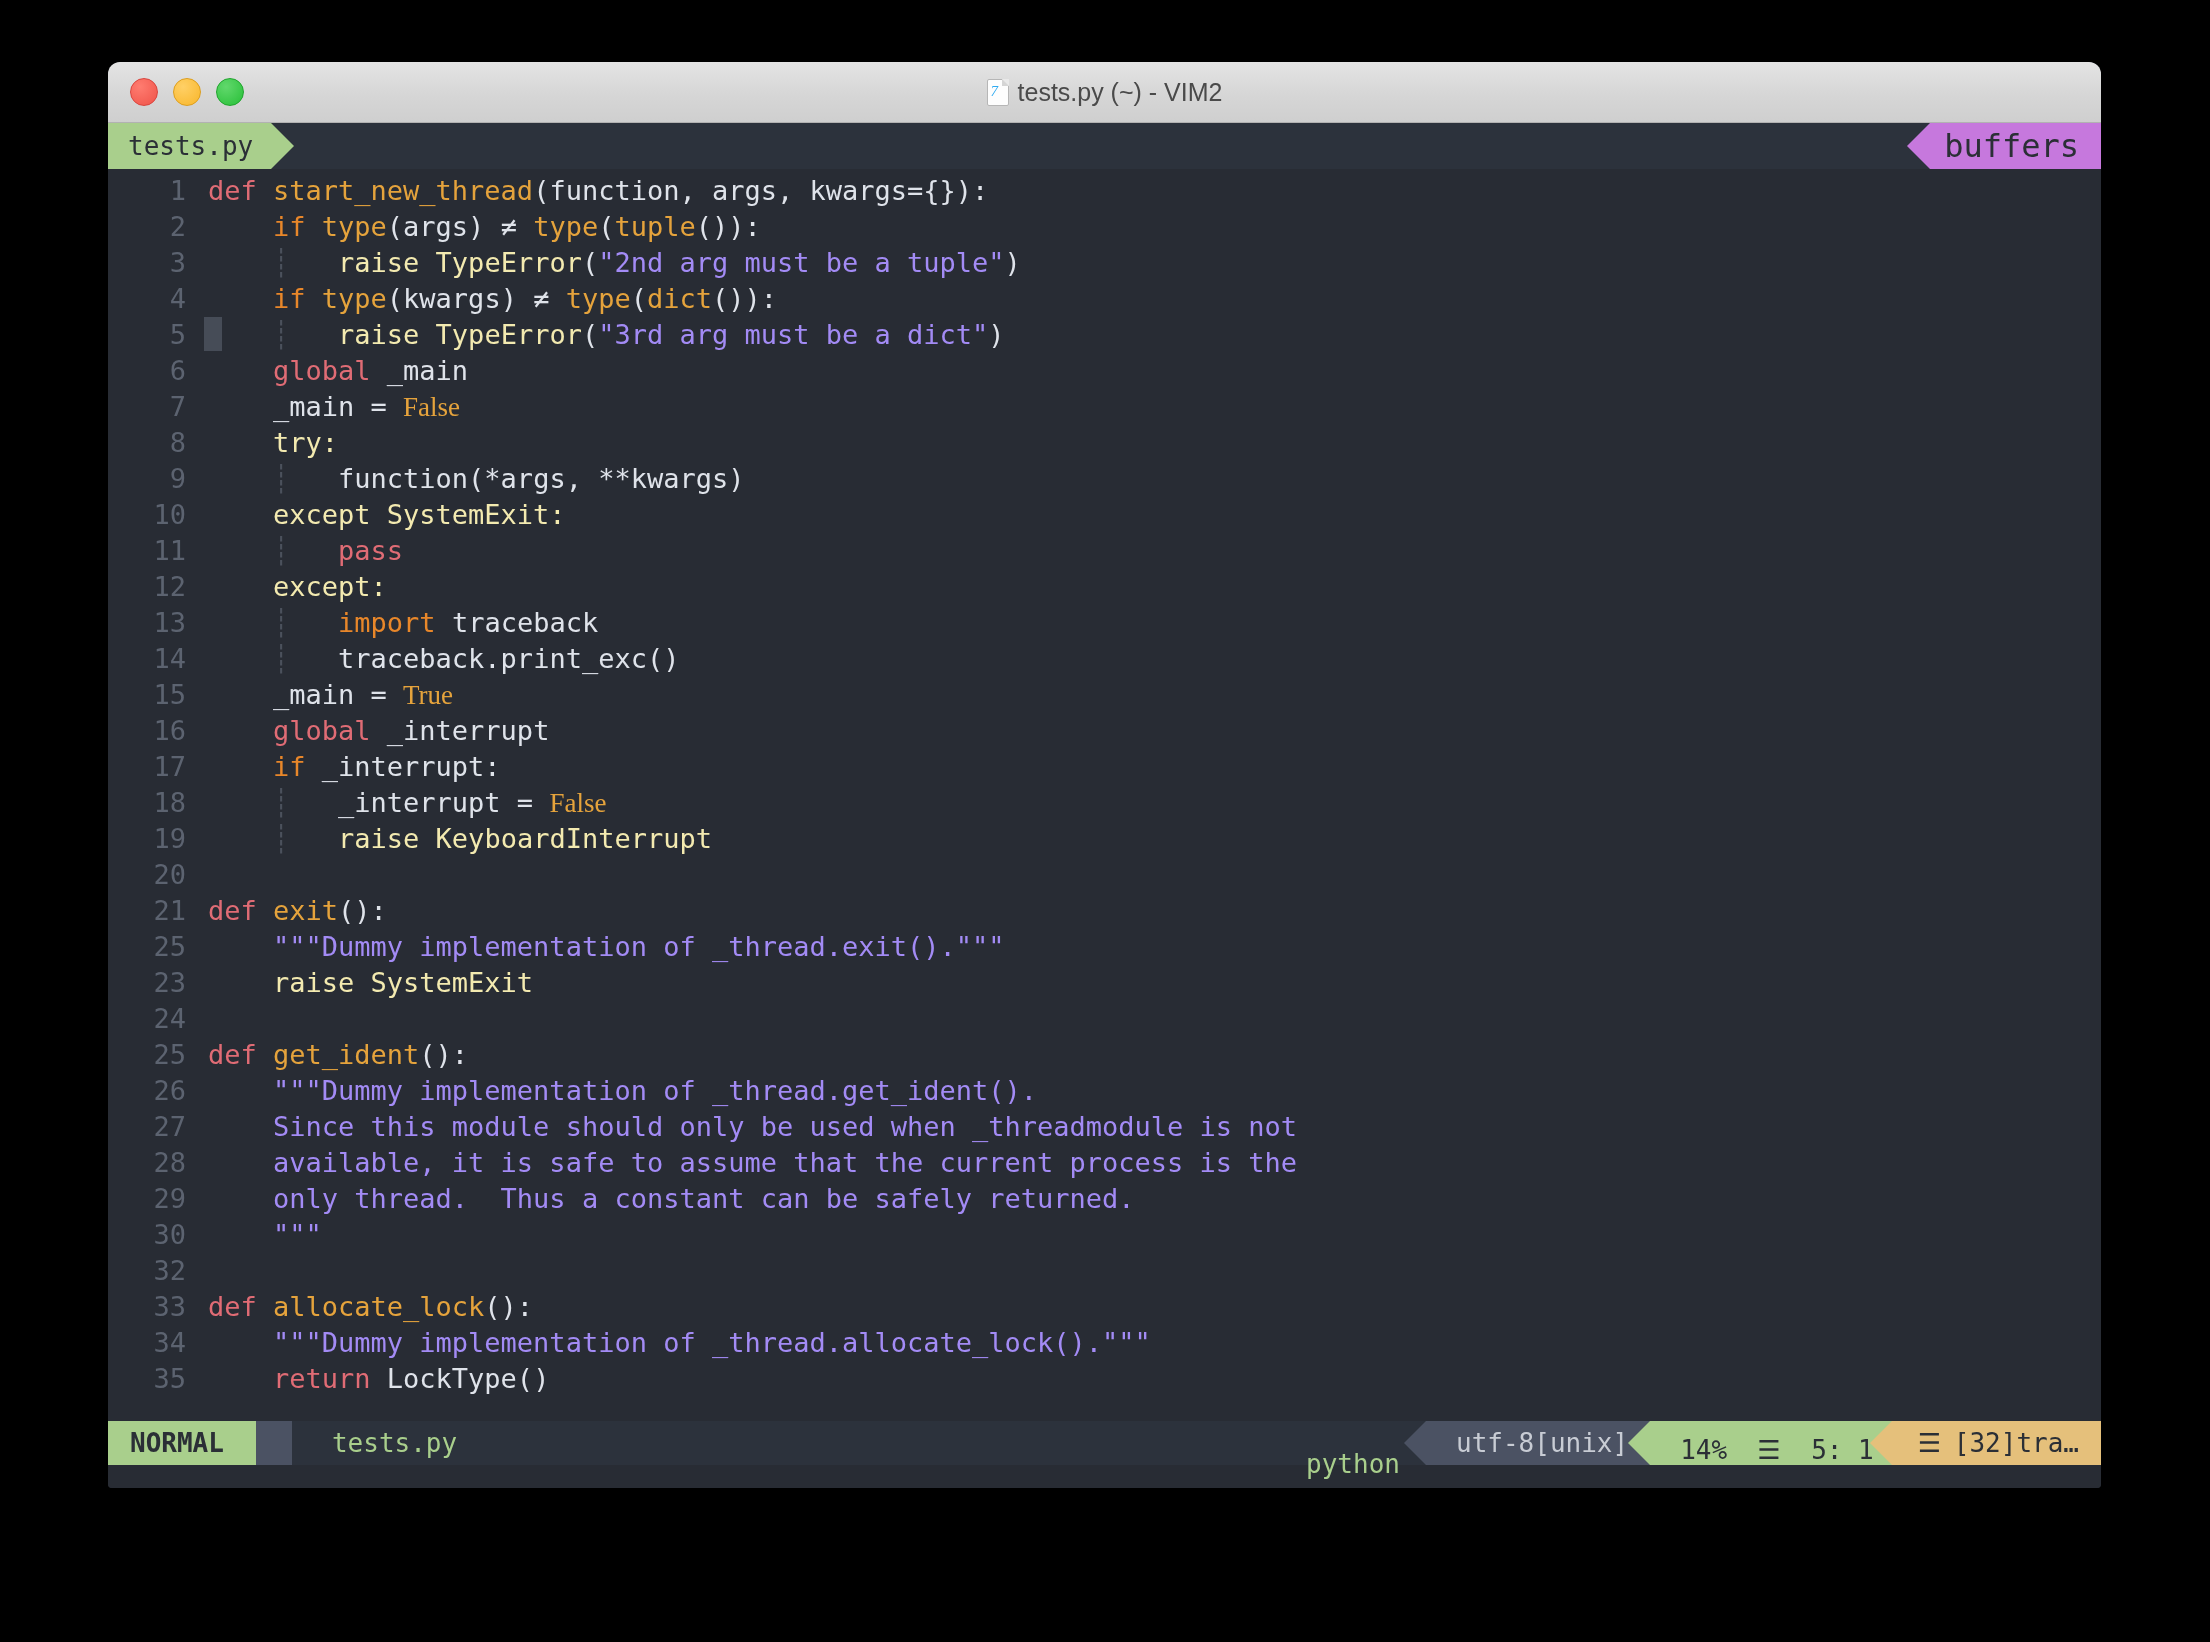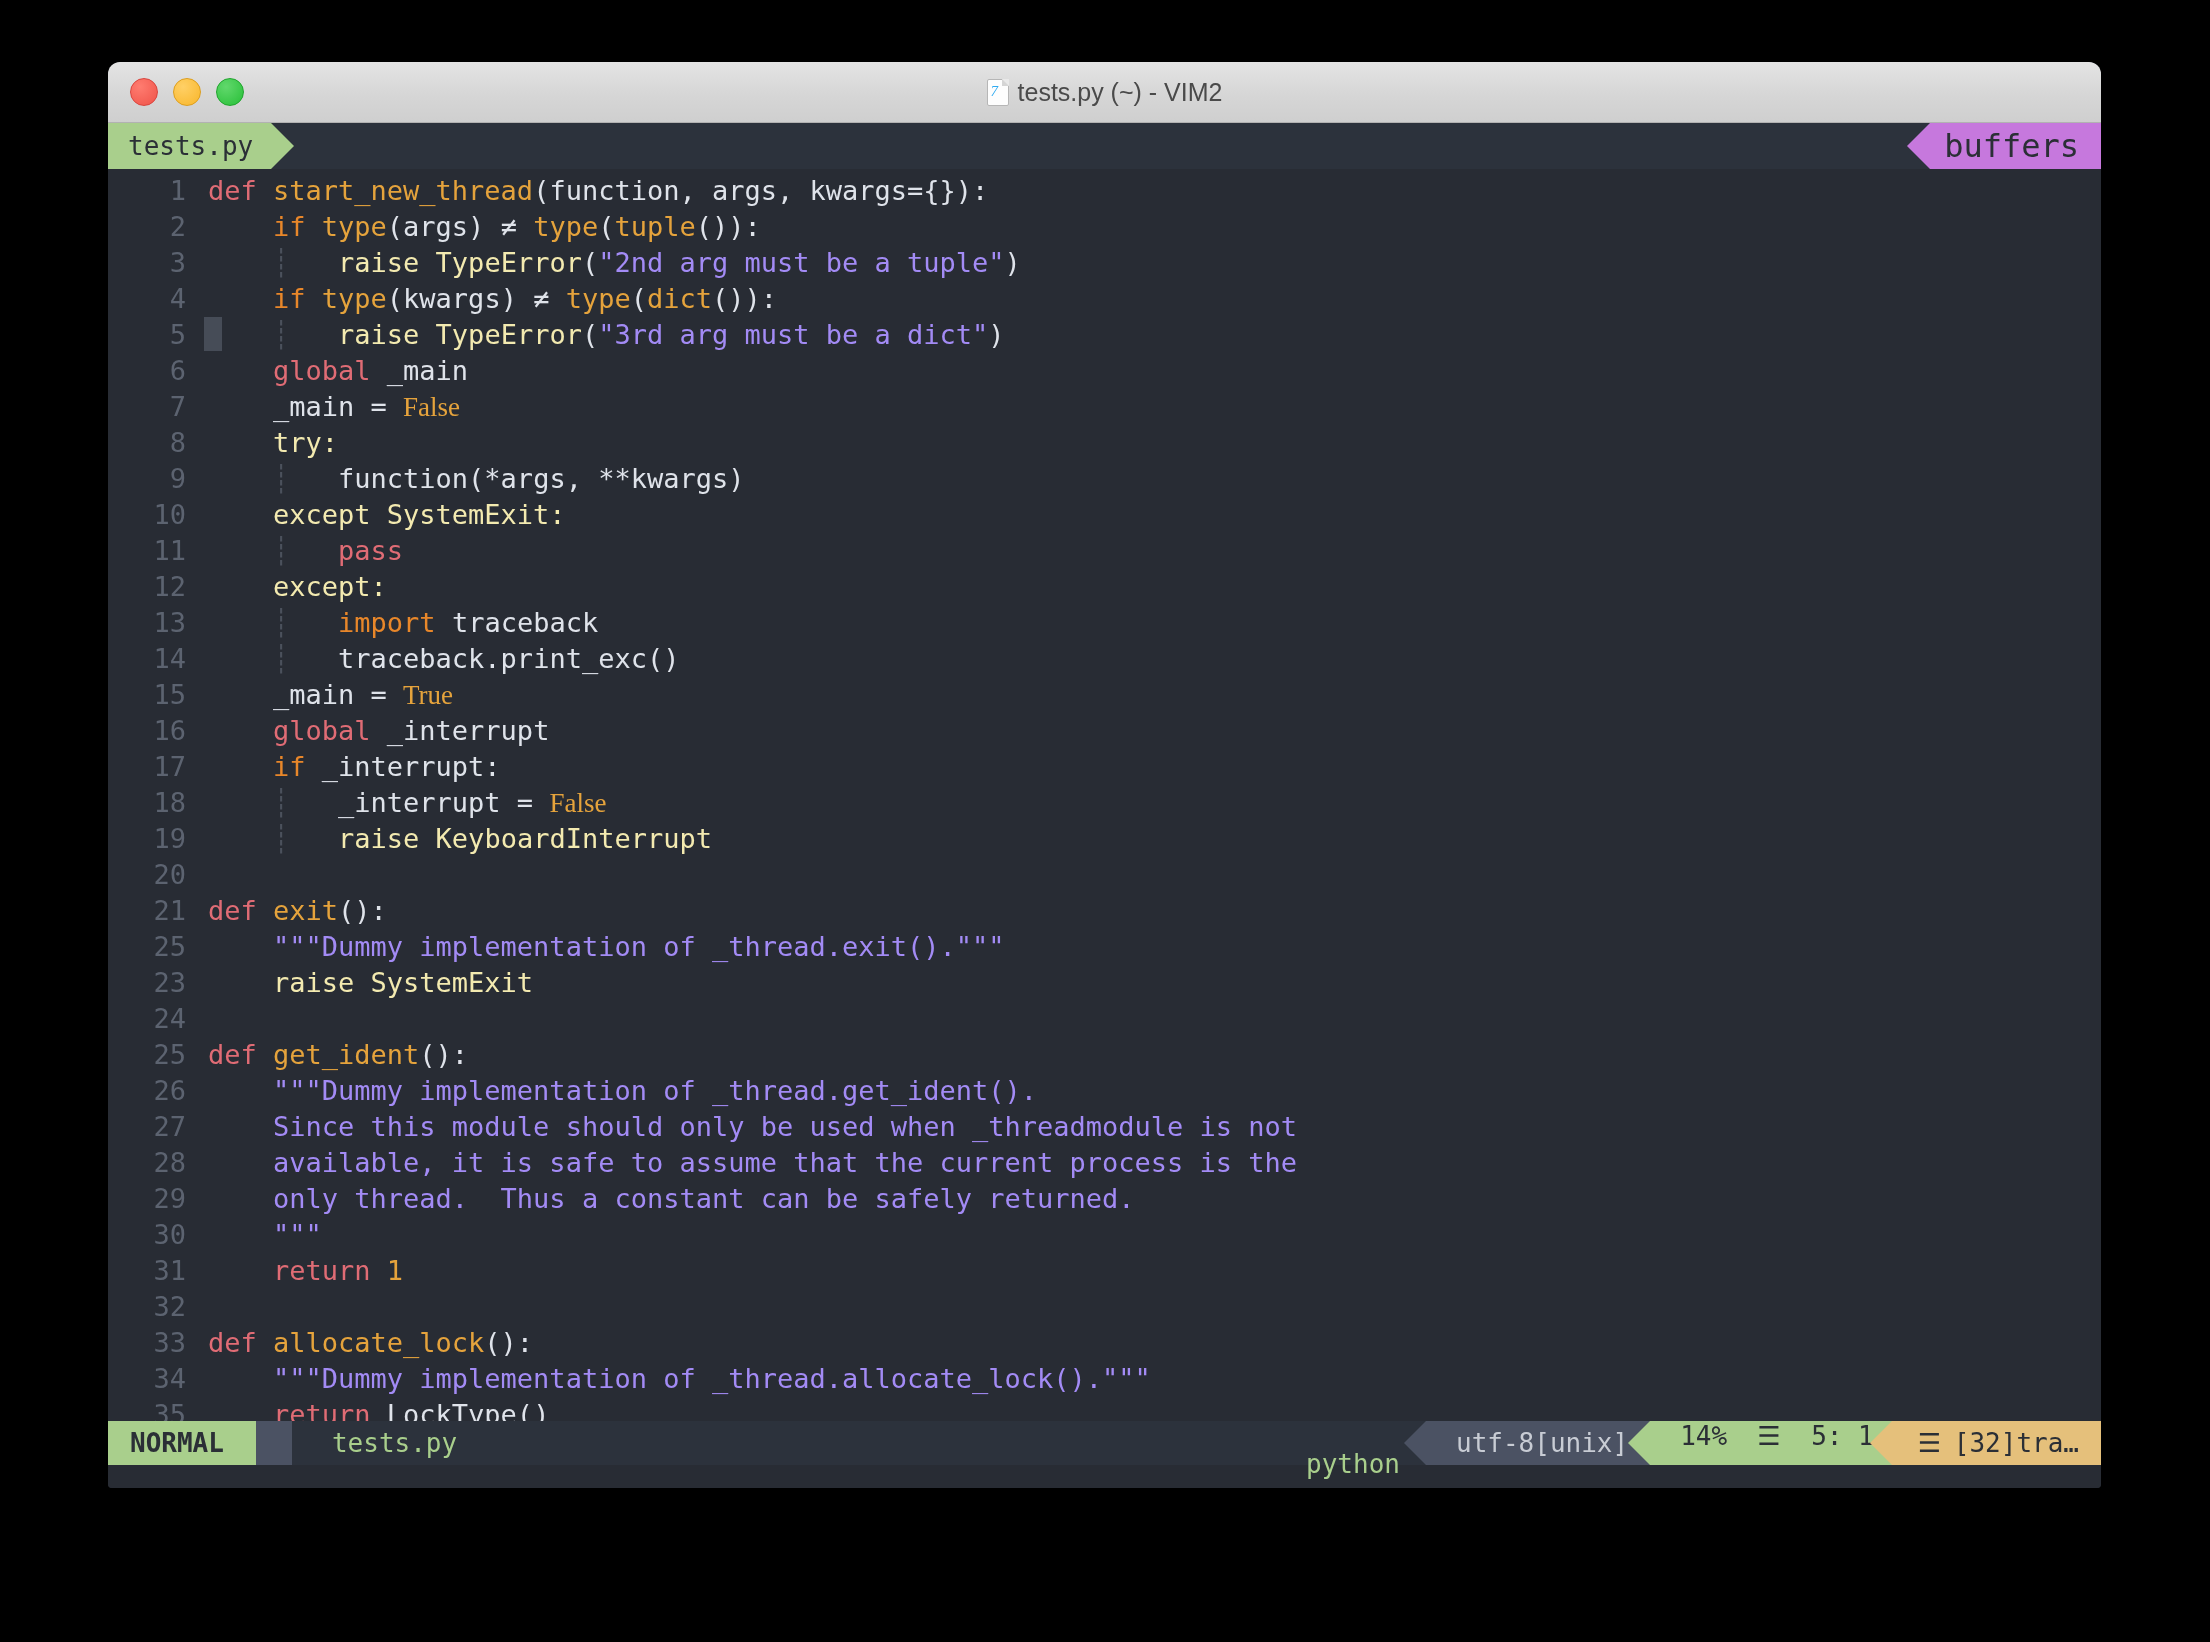--- a/index.html
+++ b/index.html
@@ -224,21 +224,21 @@
   .seg-enc {
     background: #4b5263; color: #c8ccd4; padding: 0 22px 0 30px; position: relative;
   }
   .arrow-l-gray:before {
     content: ""; position: absolute; left: -22px; top: 0;
     border-style: solid; border-width: 22px 22px 22px 0;
     border-color: transparent #4b5263 transparent transparent;
   }
   .seg-pos {
     background: #a9cf8c; color: #2b2f36; padding: 0 18px 0 30px; position: relative;
-    display: flex; align-items: flex-start; gap: 30px;
+    display: flex; align-items: flex-end; gap: 30px;
   }
   .arrow-l-green:before {
     content: ""; position: absolute; left: -22px; top: 0;
     border-style: solid; border-width: 22px 22px 22px 0;
     border-color: transparent #a9cf8c transparent transparent;
   }
   .seg-tags {
     background: #e5c07b; color: #2b2f36; padding: 0 22px 0 26px; position: relative;
     display: flex; align-items: center; gap: 12px;
   }
@@ -313,21 +313,20 @@
       <div class="cline"><span class="lnum">21</span><span class="ltext"><span class="k-def">def </span><span class="k-fn">exit</span><span class="k-plain">():</span></span></div>
       <div class="cline"><span class="lnum">25</span><span class="ltext"><span class="k-plain">    </span><span class="k-str">"""Dummy implementation of _thread.exit()."""</span></span></div>
       <div class="cline"><span class="lnum">23</span><span class="ltext"><span class="k-plain">    </span><span class="k-excp">raise SystemExit</span></span></div>
       <div class="cline"><span class="lnum">24</span><span class="ltext"></span></div>
       <div class="cline"><span class="lnum">25</span><span class="ltext"><span class="k-def">def </span><span class="k-fn">get_ident</span><span class="k-plain">():</span></span></div>
       <div class="cline"><span class="lnum">26</span><span class="ltext"><span class="k-plain">    </span><span class="k-str">"""Dummy implementation of _thread.get_ident().</span></span></div>
       <div class="cline"><span class="lnum">27</span><span class="ltext"><span class="k-plain">    </span><span class="k-str">Since this module should only be used when _threadmodule is not</span></span></div>
       <div class="cline"><span class="lnum">28</span><span class="ltext"><span class="k-plain">    </span><span class="k-str">available, it is safe to assume that the current process is the</span></span></div>
       <div class="cline"><span class="lnum">29</span><span class="ltext"><span class="k-plain">    </span><span class="k-str">only thread.  Thus a constant can be safely returned.</span></span></div>
       <div class="cline"><span class="lnum">30</span><span class="ltext"><span class="k-plain">    </span><span class="k-str">"""</span></span></div>
-      <div class="cline"><span class="lnum">31</span><span class="ltext"><span class="k-plain">    </span><span class="k-def">return </span><span class="k-num">1</span></span></div>
       <div class="cline"><span class="lnum">32</span><span class="ltext"></span></div>
       <div class="cline"><span class="lnum">33</span><span class="ltext"><span class="k-def">def </span><span class="k-fn">allocate_lock</span><span class="k-plain">():</span></span></div>
       <div class="cline"><span class="lnum">34</span><span class="ltext"><span class="k-plain">    </span><span class="k-str">"""Dummy implementation of _thread.allocate_lock()."""</span></span></div>
       <div class="cline"><span class="lnum">35</span><span class="ltext"><span class="k-plain">    </span><span class="k-def">return </span><span class="k-plain">LockType()</span></span></div>
     </div>
 
   <div id="statusline">
     <div class="seg seg-mode arrow-r-green">
       <span>NORMAL</span>
     </div>

